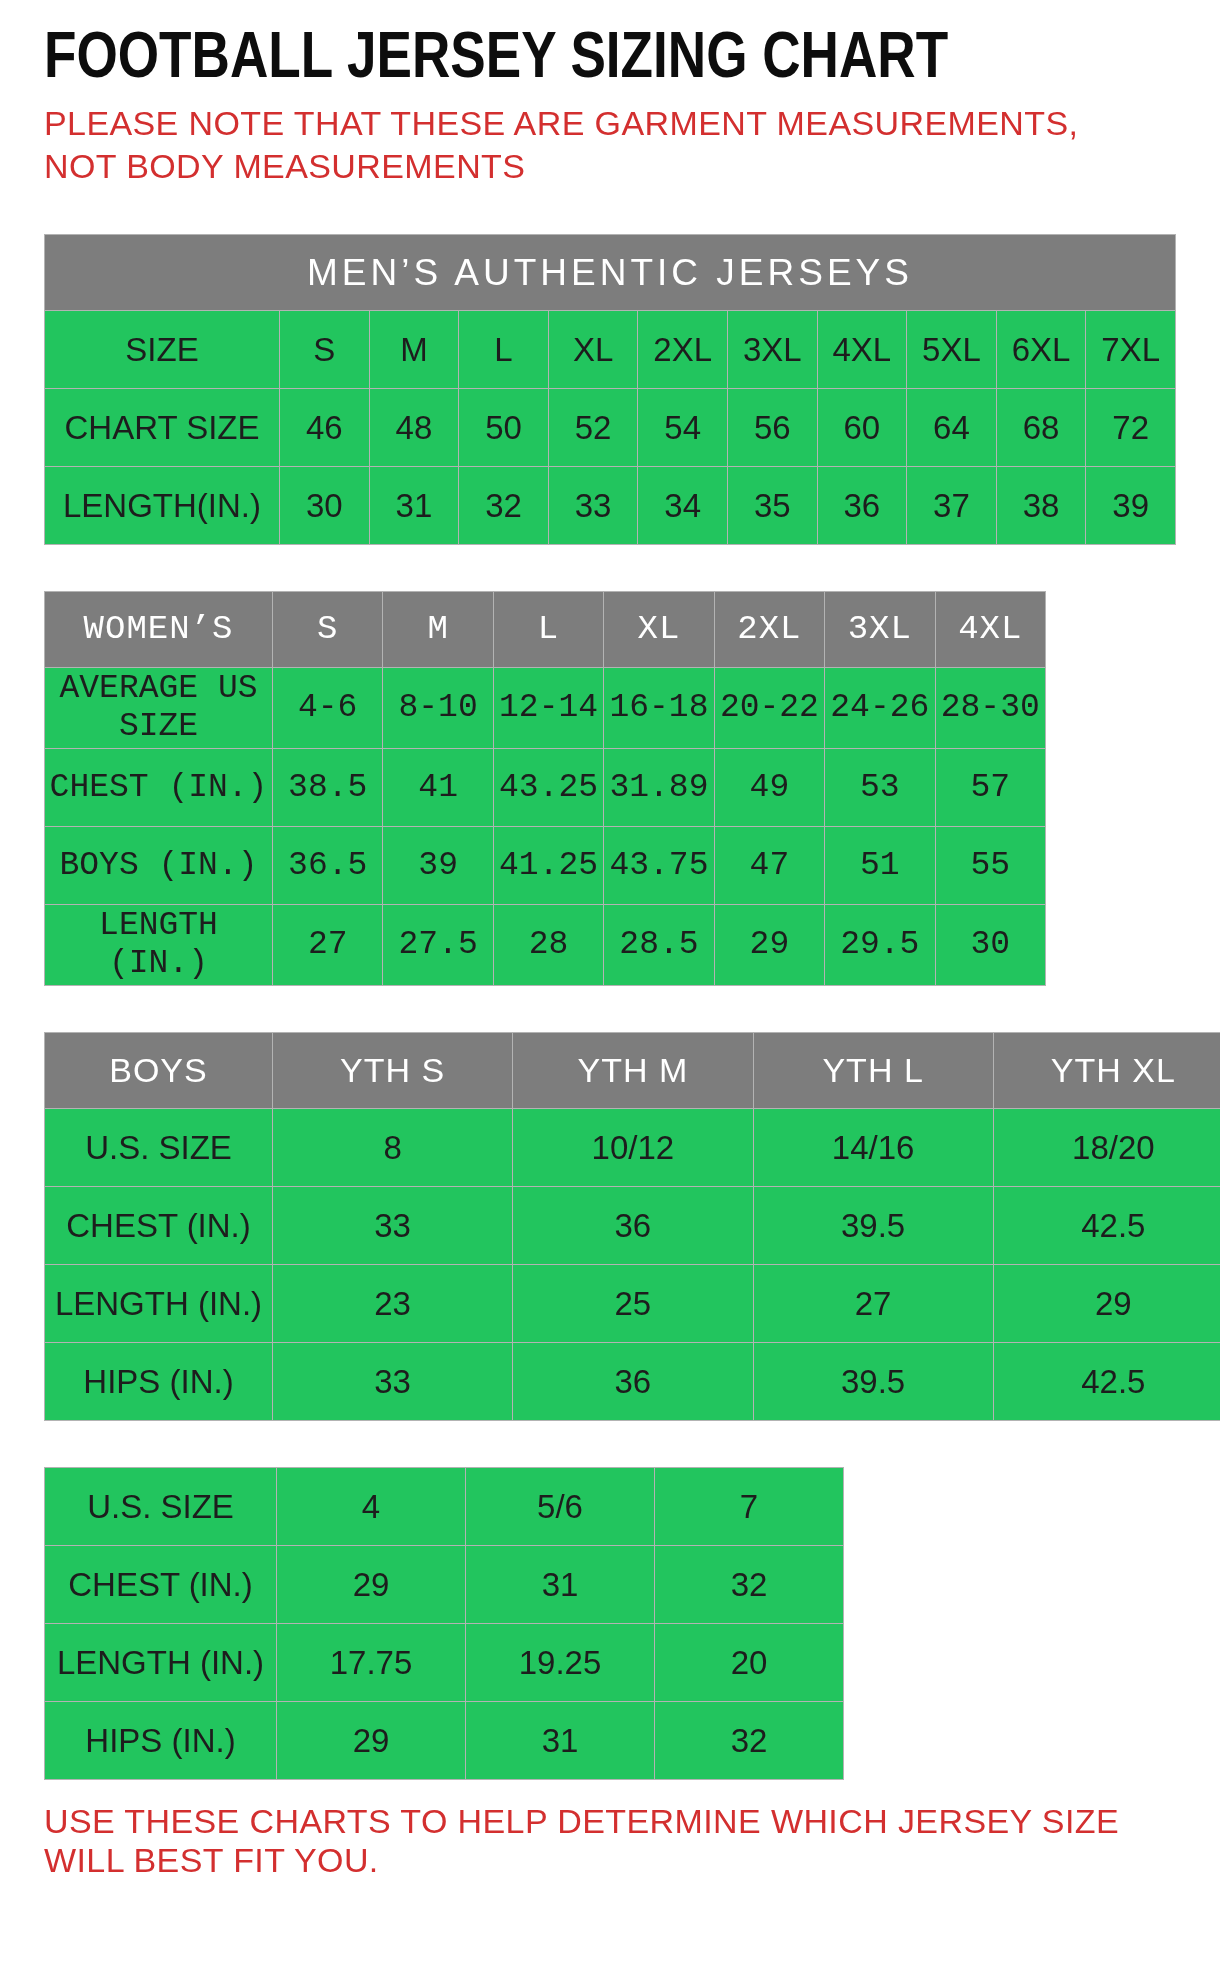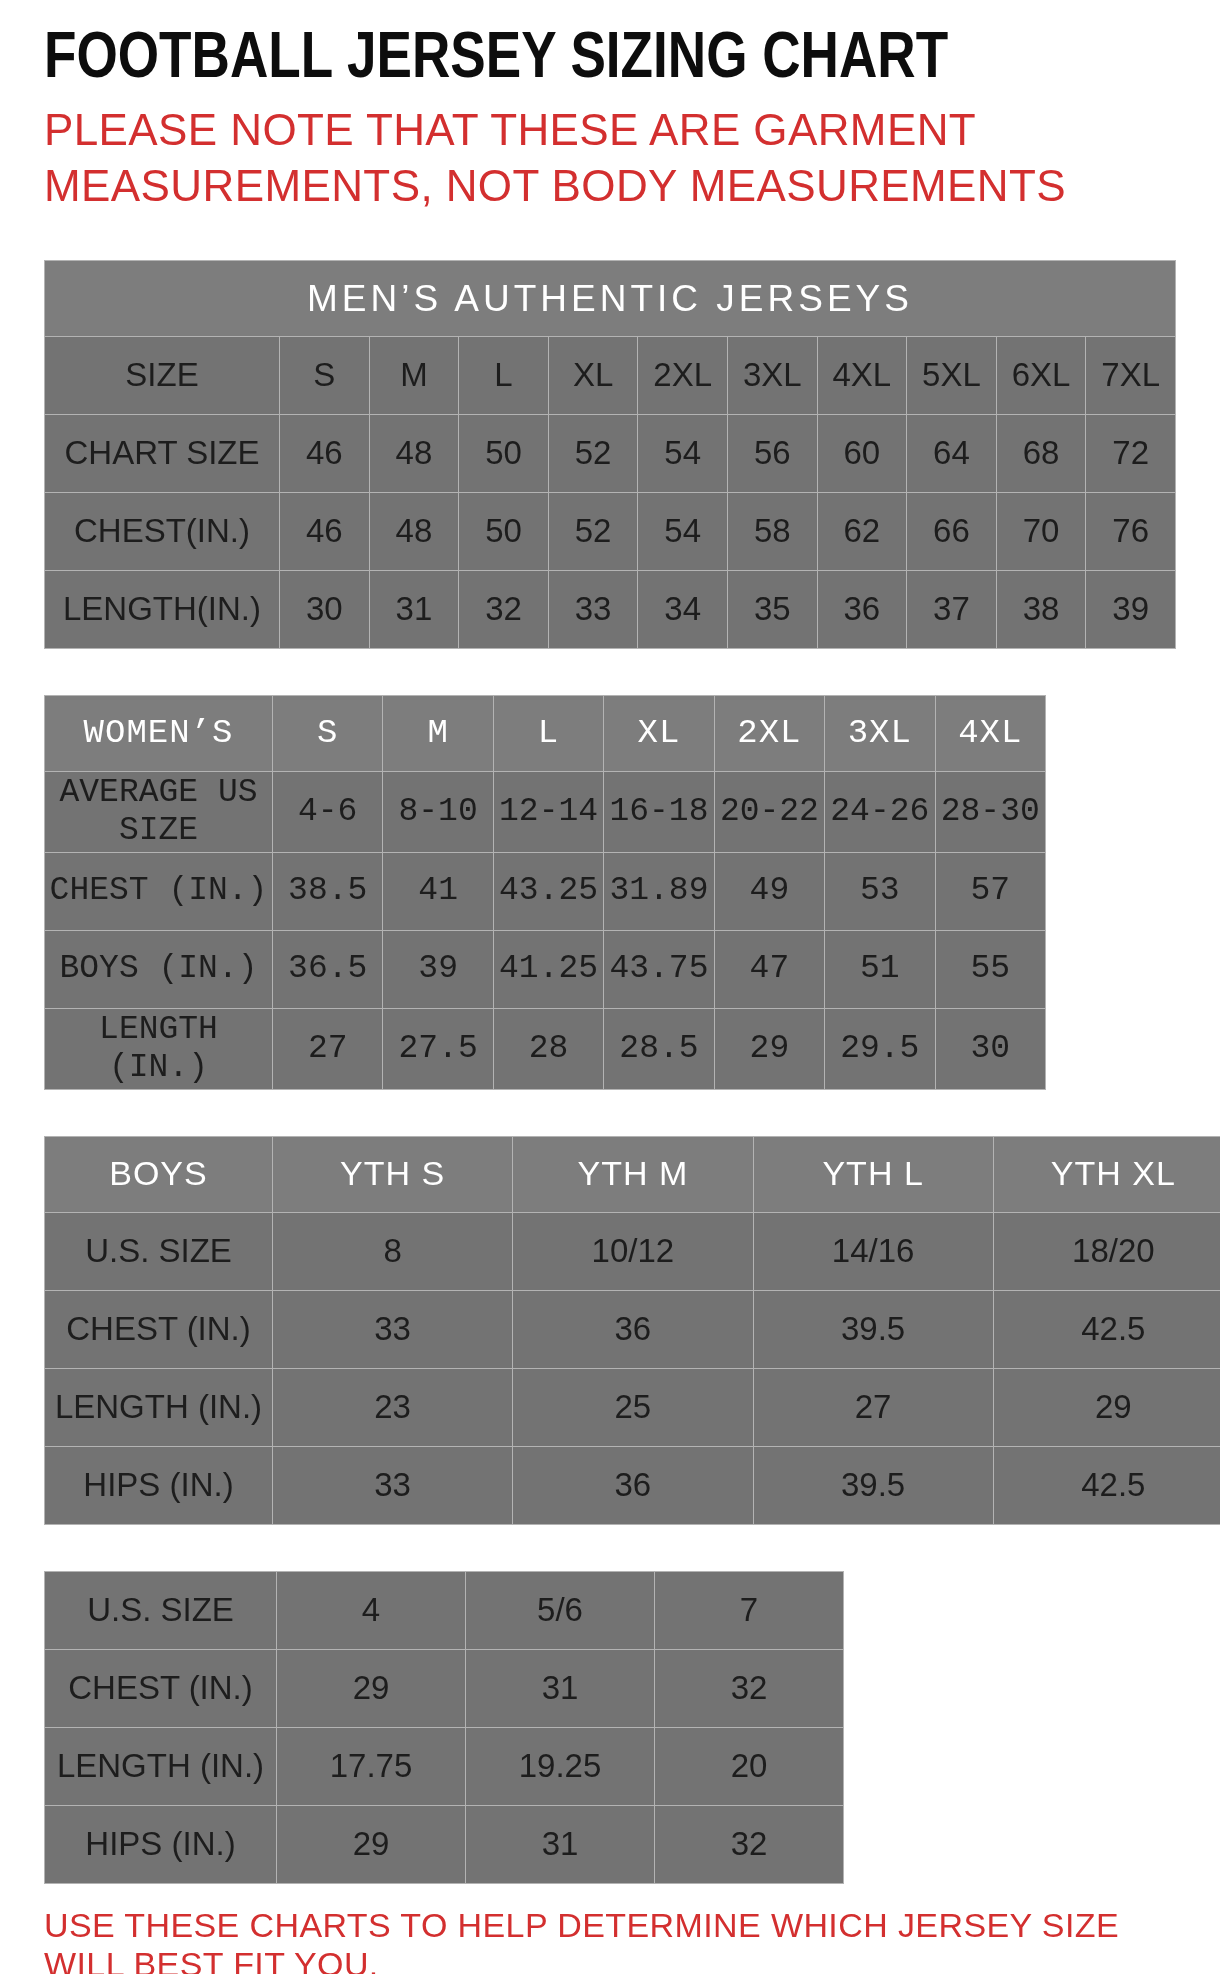--- a/index.html
+++ b/index.html
@@ -25,21 +25,21 @@
     font-weight:800;
     color:#0d0d0d;
     letter-spacing:0px;
     white-space:nowrap;
     transform:scaleX(0.83);
     transform-origin:left center;
   }
   .note{
     margin:10px 0 0;
     max-width:1105px;
-    font-size:44px;
+    font-size:34px;
     line-height:1.27;
     letter-spacing:0.4px;
     color:var(--accent-red);
   }
 
   .table-block{margin-top:46px;}
   .table-block.mens{}
 
   .banner{
     width:1132px;
@@ -50,21 +50,21 @@
     text-align:center;
     font-size:37px;
     letter-spacing:4px;
     border:1px solid var(--grid-border);
     border-bottom:0;
   }
 
   table.size-table{
     border-collapse:collapse;
     table-layout:fixed;
-    background:#737373;
+    background:#22c55e;
   }
   table.size-table th,
   table.size-table td{
     border:1px solid var(--grid-border);
     height:78px;
     padding:2px 4px;
     text-align:center;
     vertical-align:middle;
     font-size:33px;
     font-weight:400;
@@ -133,33 +133,20 @@
             <td>46</td>
             <td>48</td>
             <td>50</td>
             <td>52</td>
             <td>54</td>
             <td>56</td>
             <td>60</td>
             <td>64</td>
             <td>68</td>
             <td>72</td>
-          </tr>
-          <tr>
-            <th class="row-label">CHEST(IN.)</th>
-            <td>46</td>
-            <td>48</td>
-            <td>50</td>
-            <td>52</td>
-            <td>54</td>
-            <td>58</td>
-            <td>62</td>
-            <td>66</td>
-            <td>70</td>
-            <td>76</td>
           </tr>
           <tr>
             <th class="row-label">LENGTH(IN.)</th>
             <td>30</td>
             <td>31</td>
             <td>32</td>
             <td>33</td>
             <td>34</td>
             <td>35</td>
             <td>36</td>

